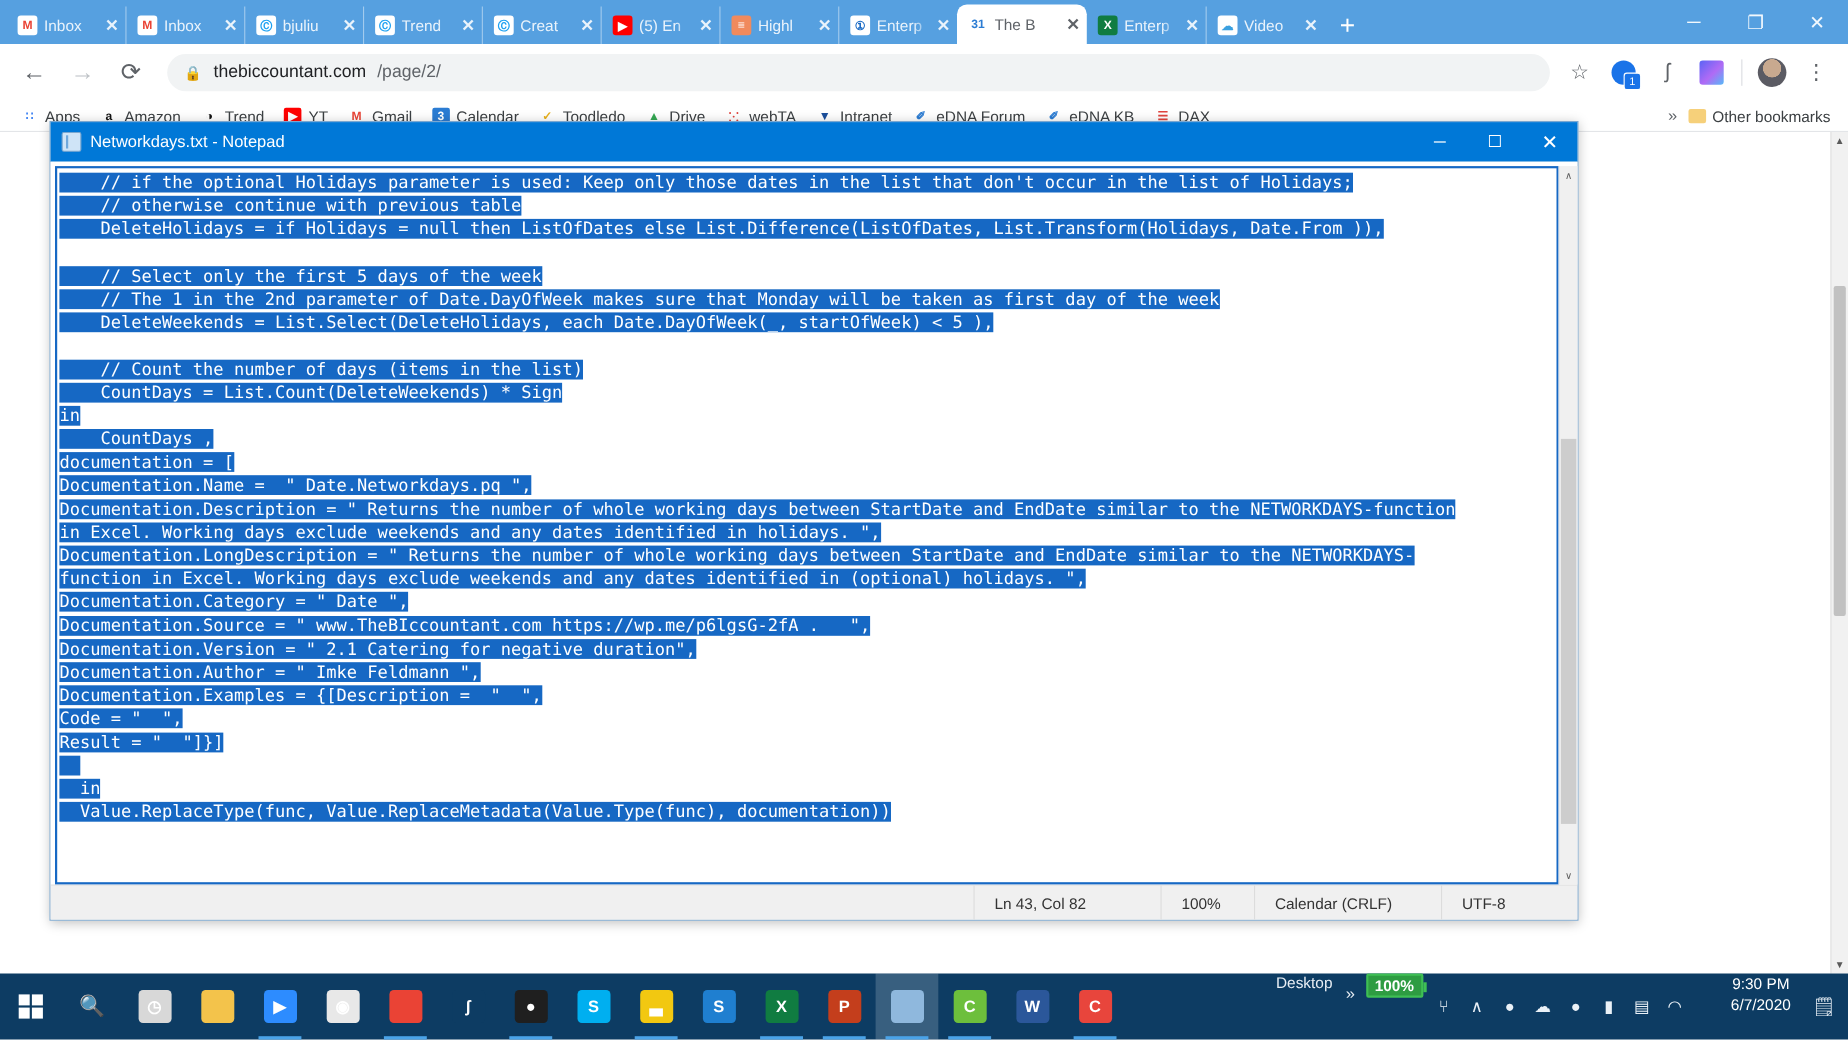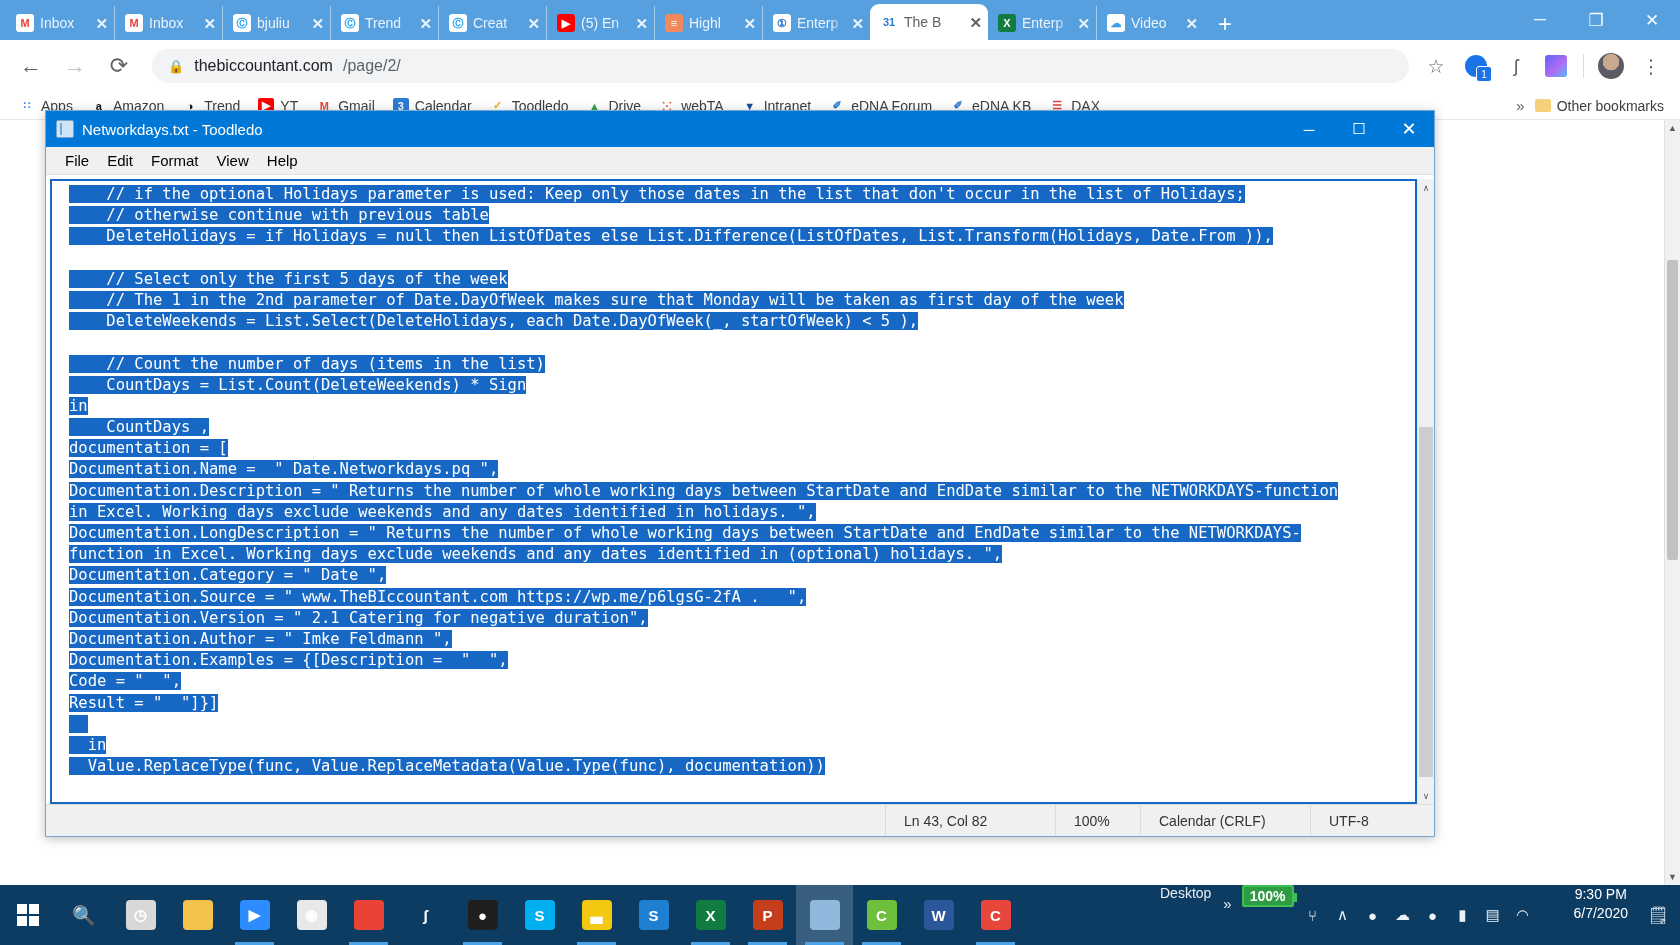--- a/index.html
+++ b/index.html
@@ -159,21 +159,21 @@
     padding-left: 10px; gap: 0; font-size: 15px; color:#000;
     border-bottom:1px solid #e3e3e3;
   }
   .np-menu span { padding: 0 9px; }
   .np-body { flex:1 1 auto; display:flex; background:#fff; position:relative;
              padding:4px 0 0 4px; }
   .np-textwrap { flex:1 1 auto; position:relative; border:2px solid #1668c4; overflow:hidden;
                  background:#fff; margin-right:0; }
   .np-text {
     position:absolute; inset:0;
-    padding: 3px 2px 0 17px;
+    padding: 3px 2px 0 2px;
     font-family: "DejaVu Sans Mono", "Liberation Mono", monospace;
     font-size: 15.5px;
     line-height: 21.2px;
     white-space: pre;
     color: #000;
     overflow: hidden;
   }
   .np-text .ln { display:block; height:21.2px; }
   .np-text .sel { background:#1668c4; color:#fff; }
   .np-vscroll {
@@ -397,35 +397,28 @@
     <div class="pagescroll">
       <div class="up">▲</div>
       <div class="thumb"></div>
       <div class="down">▼</div>
     </div>
   </div>
 
   <div class="notepad">
     <div class="np-title">
       <span class="np-icon"></span>
-      <span>Networkdays.txt - Toodledo</span>
+      <span>Networkdays.txt - Notepad</span>
       <span class="np-ctrls">
         <span>─</span>
         <span>☐</span>
         <span class="close-btn">✕</span>
       </span>
     </div>
 
-    <div class="np-menu">
-      <span>File</span>
-      <span>Edit</span>
-      <span>Format</span>
-      <span>View</span>
-      <span>Help</span>
-    </div>
 
     <div class="np-body">
       <div class="np-textwrap">
         <div class="np-text" id="np-text-host"><span class="ln"><span class="sel">    // if the optional Holidays parameter is used: Keep only those dates in the list that don't occur in the list of Holidays;</span></span><span class="ln"><span class="sel">    // otherwise continue with previous table</span></span><span class="ln"><span class="sel">    DeleteHolidays = if Holidays = null then ListOfDates else List.Difference(ListOfDates, List.Transform(Holidays, Date.From )),</span></span><span class="ln"> </span><span class="ln"><span class="sel">    // Select only the first 5 days of the week</span></span><span class="ln"><span class="sel">    // The 1 in the 2nd parameter of Date.DayOfWeek makes sure that Monday will be taken as first day of the week</span></span><span class="ln"><span class="sel">    DeleteWeekends = List.Select(DeleteHolidays, each Date.DayOfWeek(_, startOfWeek) &lt; 5 ),</span></span><span class="ln"> </span><span class="ln"><span class="sel">    // Count the number of days (items in the list)</span></span><span class="ln"><span class="sel">    CountDays = List.Count(DeleteWeekends) * Sign</span></span><span class="ln"><span class="sel">in</span></span><span class="ln"><span class="sel">    CountDays ,</span></span><span class="ln"><span class="sel">documentation = [</span></span><span class="ln"><span class="sel">Documentation.Name =  " Date.Networkdays.pq ",</span></span><span class="ln"><span class="sel">Documentation.Description = " Returns the number of whole working days between StartDate and EndDate similar to the NETWORKDAYS-function</span></span><span class="ln"><span class="sel">in Excel. Working days exclude weekends and any dates identified in holidays. ",</span></span><span class="ln"><span class="sel">Documentation.LongDescription = " Returns the number of whole working days between StartDate and EndDate similar to the NETWORKDAYS-</span></span><span class="ln"><span class="sel">function in Excel. Working days exclude weekends and any dates identified in (optional) holidays. ",</span></span><span class="ln"><span class="sel">Documentation.Category = " Date ",</span></span><span class="ln"><span class="sel">Documentation.Source = " www.TheBIccountant.com https://wp.me/p6lgsG-2fA .   ",</span></span><span class="ln"><span class="sel">Documentation.Version = " 2.1 Catering for negative duration",</span></span><span class="ln"><span class="sel">Documentation.Author = " Imke Feldmann ",</span></span><span class="ln"><span class="sel">Documentation.Examples = {[Description =  "  ",</span></span><span class="ln"><span class="sel">Code = "  ",</span></span><span class="ln"><span class="sel">Result = "  "]}]</span></span><span class="ln"><span class="sel">  </span></span><span class="ln"><span class="sel">  in</span></span><span class="ln"><span class="sel">  Value.ReplaceType(func, Value.ReplaceMetadata(Value.Type(func), documentation))</span></span></div>
 
       </div>
       <div class="np-vscroll">
         <div class="ar t">∧</div>
         <div class="th"></div>
         <div class="ar b">∨</div>

